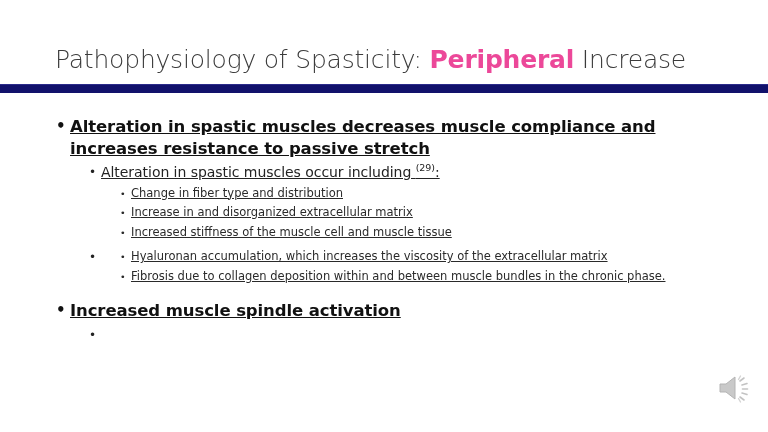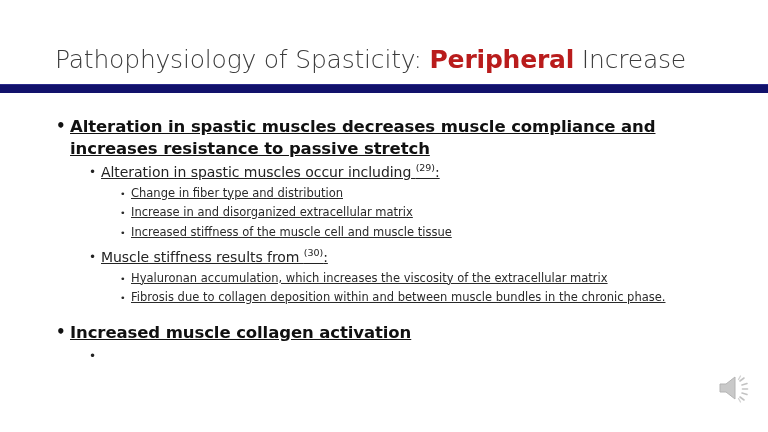--- a/index.html
+++ b/index.html
@@ -29,21 +29,21 @@
     right: 40px;
     font-size: 25px;
     line-height: 34px;
     font-weight: 300;
     color: #3b3b3b;
     letter-spacing: -0.2px;
     white-space: nowrap;
   }
   .slide-title .strong {
     font-weight: 700;
-    color: #b91c1c;
+    color: #ec4899;
   }
 
   
   .divider-bar {
     position: absolute;
     left: 0;
     top: 84px;
     width: 768px;
     height: 8px;
     background: #11116b;
@@ -174,37 +174,36 @@
     </div>
     <div class="bullet-row lvl3">
       <span class="dot">•</span>
       <span class="txt">Increased stiffness of the muscle cell and muscle tissue</span>
     </div>
 
     <div class="gap-sm"></div>
 
     <div class="bullet-row lvl2">
       <span class="dot">•</span>
-      <span class="txt"><span>Muscle stiffness results from </span><sup class="cite">(30)</sup><span>:</span></span>
     </div>
 
     <div class="bullet-row lvl3">
       <span class="dot">•</span>
       <span class="txt">Hyaluronan accumulation, which increases the viscosity of the extracellular matrix</span>
     </div>
     <div class="bullet-row lvl3">
       <span class="dot">•</span>
       <span class="txt">Fibrosis due to collagen deposition within and between muscle bundles in the chronic phase.</span>
     </div>
 
     <div class="gap-md"></div>
 
     <div class="bullet-row lvl1">
       <span class="dot">•</span>
-      <span class="txt">Increased muscle collagen activation</span>
+      <span class="txt">Increased muscle spindle activation</span>
     </div>
 
     <div class="bullet-row lvl2">
       <span class="dot">•</span>
     </div>
 
   </div>
 
   <div class="audio-icon">
     <svg viewBox="0 0 44 36" width="44" height="36" aria-hidden="true">

